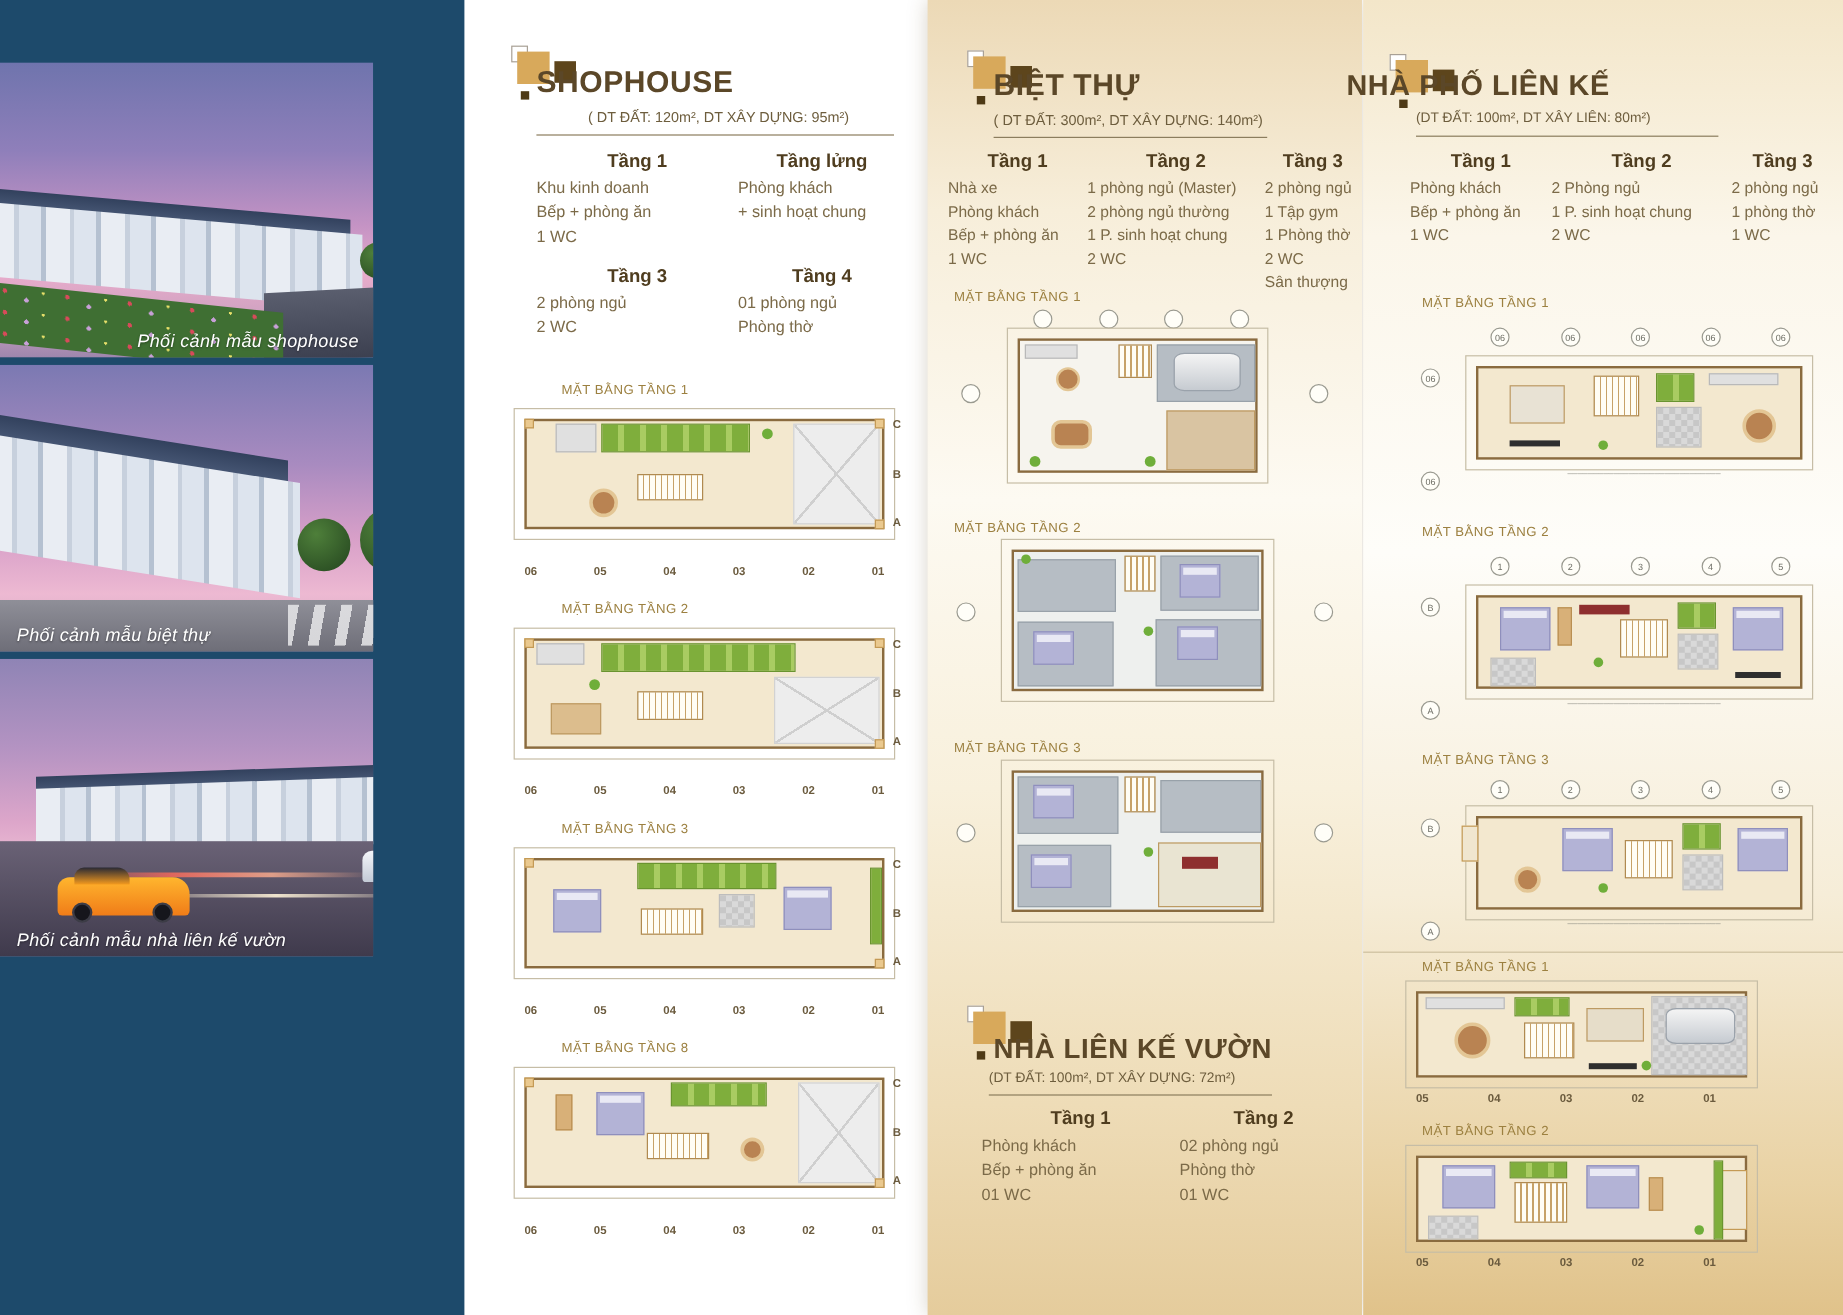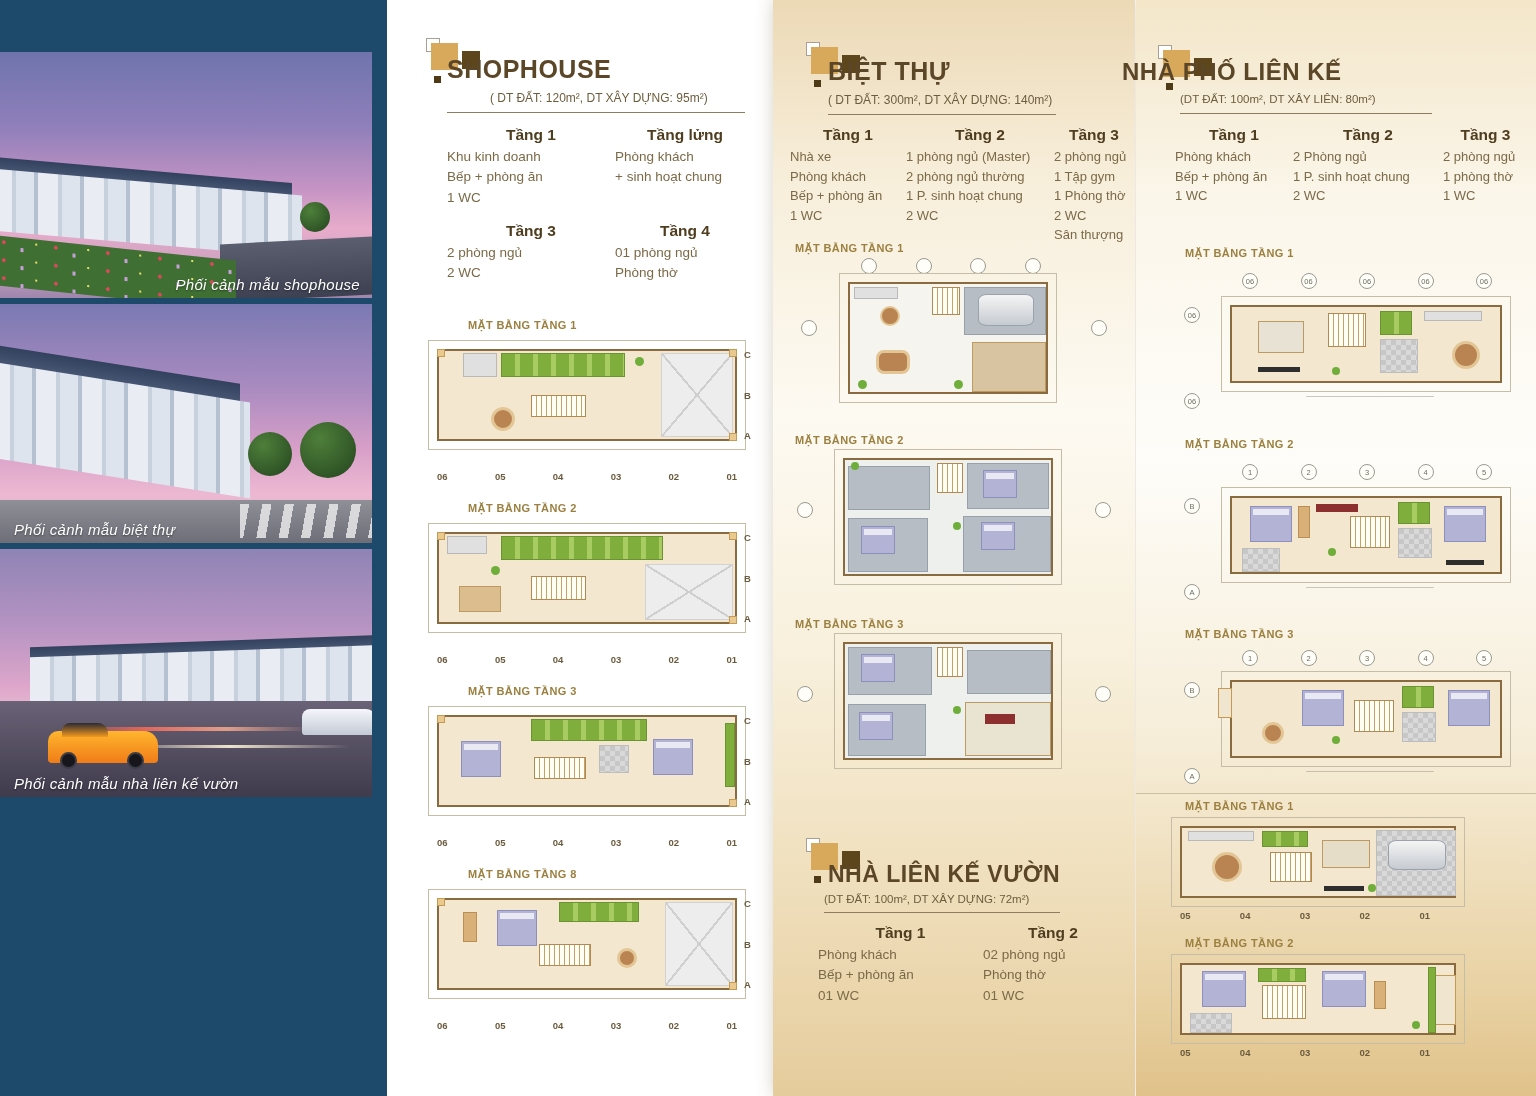--- a/index.html
+++ b/index.html
@@ -1,21 +1,21 @@
 <!DOCTYPE html>
 <html><head>
 <meta charset="utf-8">
 <style>
   html,body{margin:0;padding:0;background:#ffffff;}
   #page{position:relative;width:1536px;height:1096px;overflow:hidden;background:#ffffff;
         font-family:"Liberation Sans","DejaVu Sans",sans-serif;}
 
   
   #photo-strip{position:absolute;left:0;top:0;width:387px;height:1096px;background:#1d4a6b;}
-  .photo{position:absolute;left:0;width:372px;overflow:hidden;}
+  .photo{position:absolute;left:0;width:311px;overflow:hidden;}
   .caption{position:absolute;bottom:5px;font-style:italic;font-size:15px;color:#ffffff;
            text-shadow:0 1px 2px rgba(0,0,0,.45);letter-spacing:.3px;}
   .cap-right{right:12px;} .cap-left{left:14px;}
   .layer{position:absolute;}
   .sky1{inset:0;background:linear-gradient(180deg,#6f74ad 0%,#8f7fba 30%,#c493c4 55%,#e8accb 72%,#caa0bf 88%,#9e86ad 100%);}
   .sky2{inset:0;background:linear-gradient(180deg,#7b79b2 0%,#a98bc0 35%,#d79fc8 60%,#edb9d2 80%,#c9a3c0 100%);}
   .sky3{inset:0;background:linear-gradient(180deg,#8f84b5 0%,#b493c2 30%,#dda6ca 55%,#f0c3d6 72%,#b79ec0 100%);}
   .sky4{inset:0;background:linear-gradient(180deg,#5d74a8 0%,#8b86ba 35%,#c79bc6 62%,#e9b4d0 82%,#d5aec6 100%);}
   .brow{background:repeating-linear-gradient(90deg,#e9edf3 0 20px,#c7d0dd 20px 24px,#dde4ee 24px 42px,#b5c1d1 42px 46px);}
   .roof{background:linear-gradient(180deg,#32415d,#4a5a78);}
@@ -56,21 +56,21 @@
   .sq-tiny{left:8px;top:38px;width:7px;height:7px;background:#4e3a16;}
   .sec-title{position:absolute;font-size:25px;font-weight:bold;color:#5b4728;letter-spacing:.5px;white-space:nowrap;}
   .sec-sub{position:absolute;font-size:12px;color:#6d5d3d;white-space:nowrap;}
   .sec-rule{position:absolute;height:0;border-bottom:1px solid #8b7d5e;}
 
   .floor-block h4{margin:0 0 3px 0;font-size:15.5px;font-weight:bold;color:#4f3d1f;text-align:center;}
   .floor-lines{font-size:13.5px;color:#7b6a48;line-height:1.5;white-space:pre-line;}
 
   
   .plan{position:absolute;}
-  .plan-label{position:absolute;font-size:11px;font-weight:bold;color:#9c8040;letter-spacing:.4px;white-space:nowrap;}
+  .plan-label{position:absolute;font-size:11px;font-weight:normal;color:#9c8040;letter-spacing:.4px;white-space:nowrap;}
   .floor{position:absolute;background:#f3e8cf;border:2px solid #8a6b3f;box-sizing:border-box;}
   .floor:before{content:"";position:absolute;inset:-11px;border:1px solid #c6bda6;pointer-events:none;}
   .slatefloor{background:#eef0ee;}
   .d{position:absolute;display:block;box-sizing:border-box;}
   .garden{background:repeating-linear-gradient(90deg,#7fae3c 0 13px,#a9cc62 13px 18px);border:1px solid #6a9430;}
   .stair{background:repeating-linear-gradient(90deg,#fffdf4 0 4px,#c7a267 4px 5px);border:1px solid #b08a50;}
   .void{background:
      linear-gradient(to top right,transparent calc(50% - 1px),#cfcfcf calc(50% - 1px) calc(50% + 1px),transparent calc(50% + 1px)),
      linear-gradient(to bottom right,transparent calc(50% - 1px),#cfcfcf calc(50% - 1px) calc(50% + 1px),transparent calc(50% + 1px)),#ededed;
      border:1px solid #d2d2d2;}

